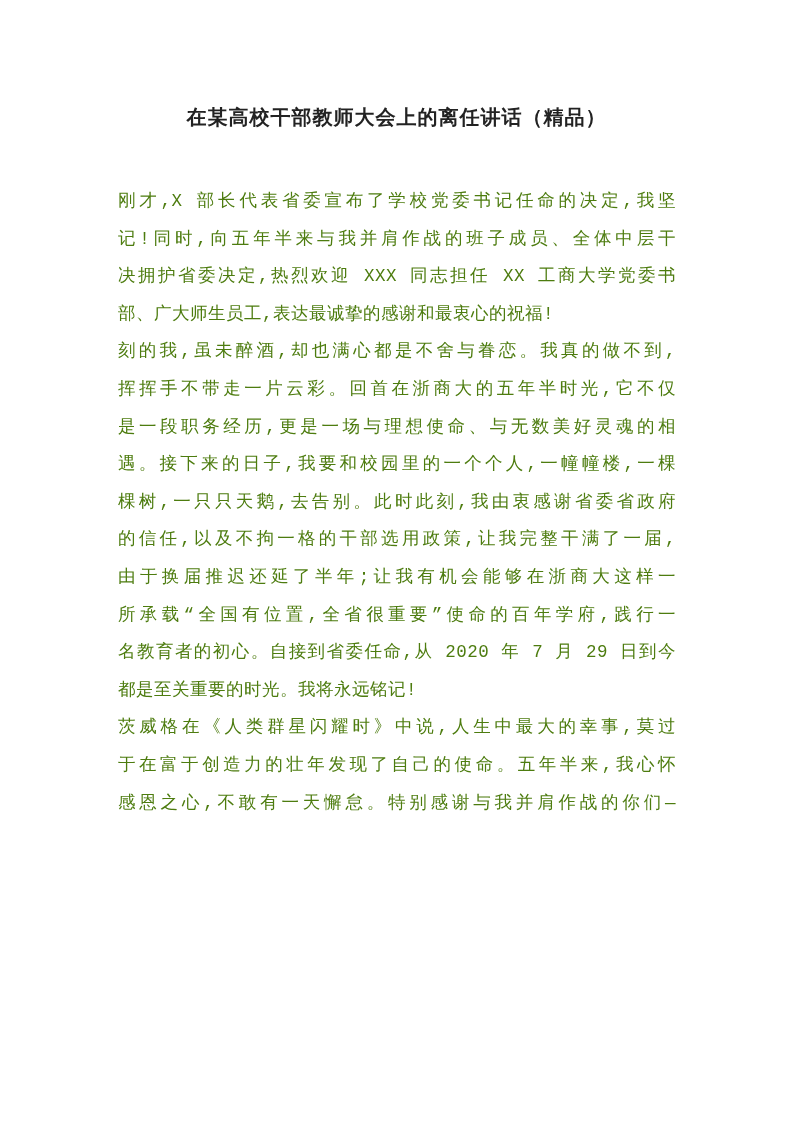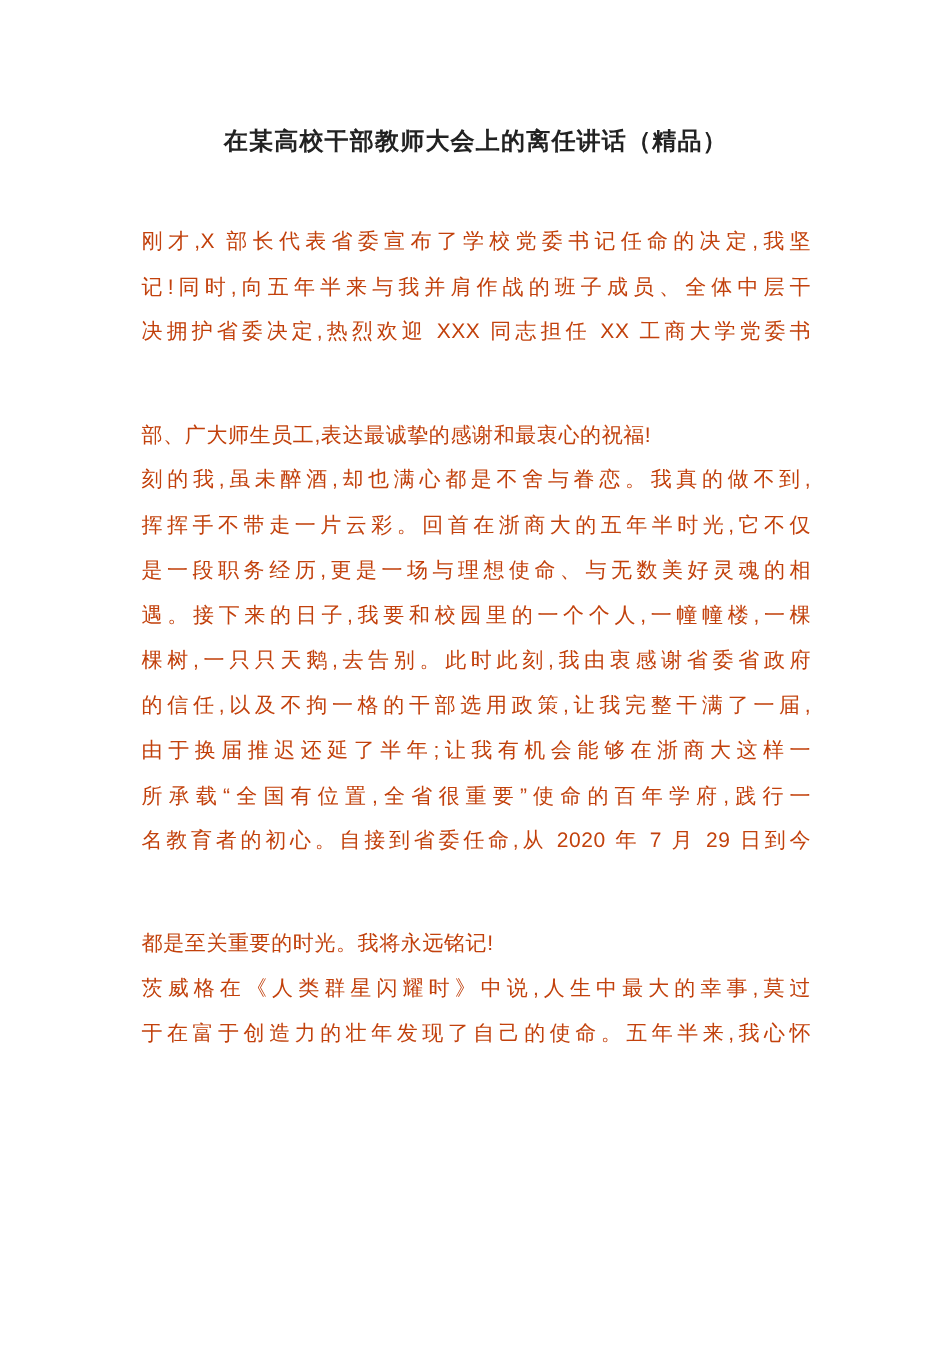--- a/index.html
+++ b/index.html
@@ -8,25 +8,25 @@
   .title {
     position: absolute; left: 0; top: 104px; width: 793px; text-align: center;
     font-family: "DejaVu Sans", sans-serif; font-size: 20px; font-weight: bold;
     color: #222; letter-spacing: 1px;
   }
   .body {
     position: absolute; left: 118px; top: 183px; width: 558px;
   }
   .line {
     height: 37.6px; line-height: 37.6px;
-    font-family: Liberation Sans, sans-serif; font-size: 17.5px; color: #c2410c;
+    font-family: Liberation Mono, monospace; font-size: 17.5px; color: #4d7c0f;
     white-space: nowrap; text-align: justify; text-align-last: justify;
     letter-spacing: 0.5px;
   }
-  .line.last { text-align-last: left; margin-top: 48px; }
+  .line.last { text-align-last: left; }
 </style>
 </head>
 <body>
 
 <div class="page">
   <div class="title">在某高校干部教师大会上的离任讲话（精品）</div>
 
   <div class="body">
     <div>
       <div class="line">刚才,X 部长代表省委宣布了学校党委书记任命的决定,我坚</div>
@@ -42,15 +42,16 @@
       <div class="line">棵树,一只只天鹅,去告别。此时此刻,我由衷感谢省委省政府</div>
       <div class="line">的信任,以及不拘一格的干部选用政策,让我完整干满了一届,</div>
       <div class="line">由于换届推迟还延了半年;让我有机会能够在浙商大这样一</div>
       <div class="line">所承载“全国有位置,全省很重要”使命的百年学府,践行一</div>
       <div class="line">名教育者的初心。自接到省委任命,从 2020 年 7 月 29 日到今</div>
       <div class="line last">都是至关重要的时光。我将永远铭记!</div>
     </div>
     <div>
       <div class="line">茨威格在《人类群星闪耀时》中说,人生中最大的幸事,莫过</div>
       <div class="line">于在富于创造力的壮年发现了自己的使命。五年半来,我心怀</div>
+      <div class="line">感恩之心,不敢有一天懈怠。特别感谢与我并肩作战的你们—</div>
     </div>
   </div>
 </div>
 
 </body></html>

